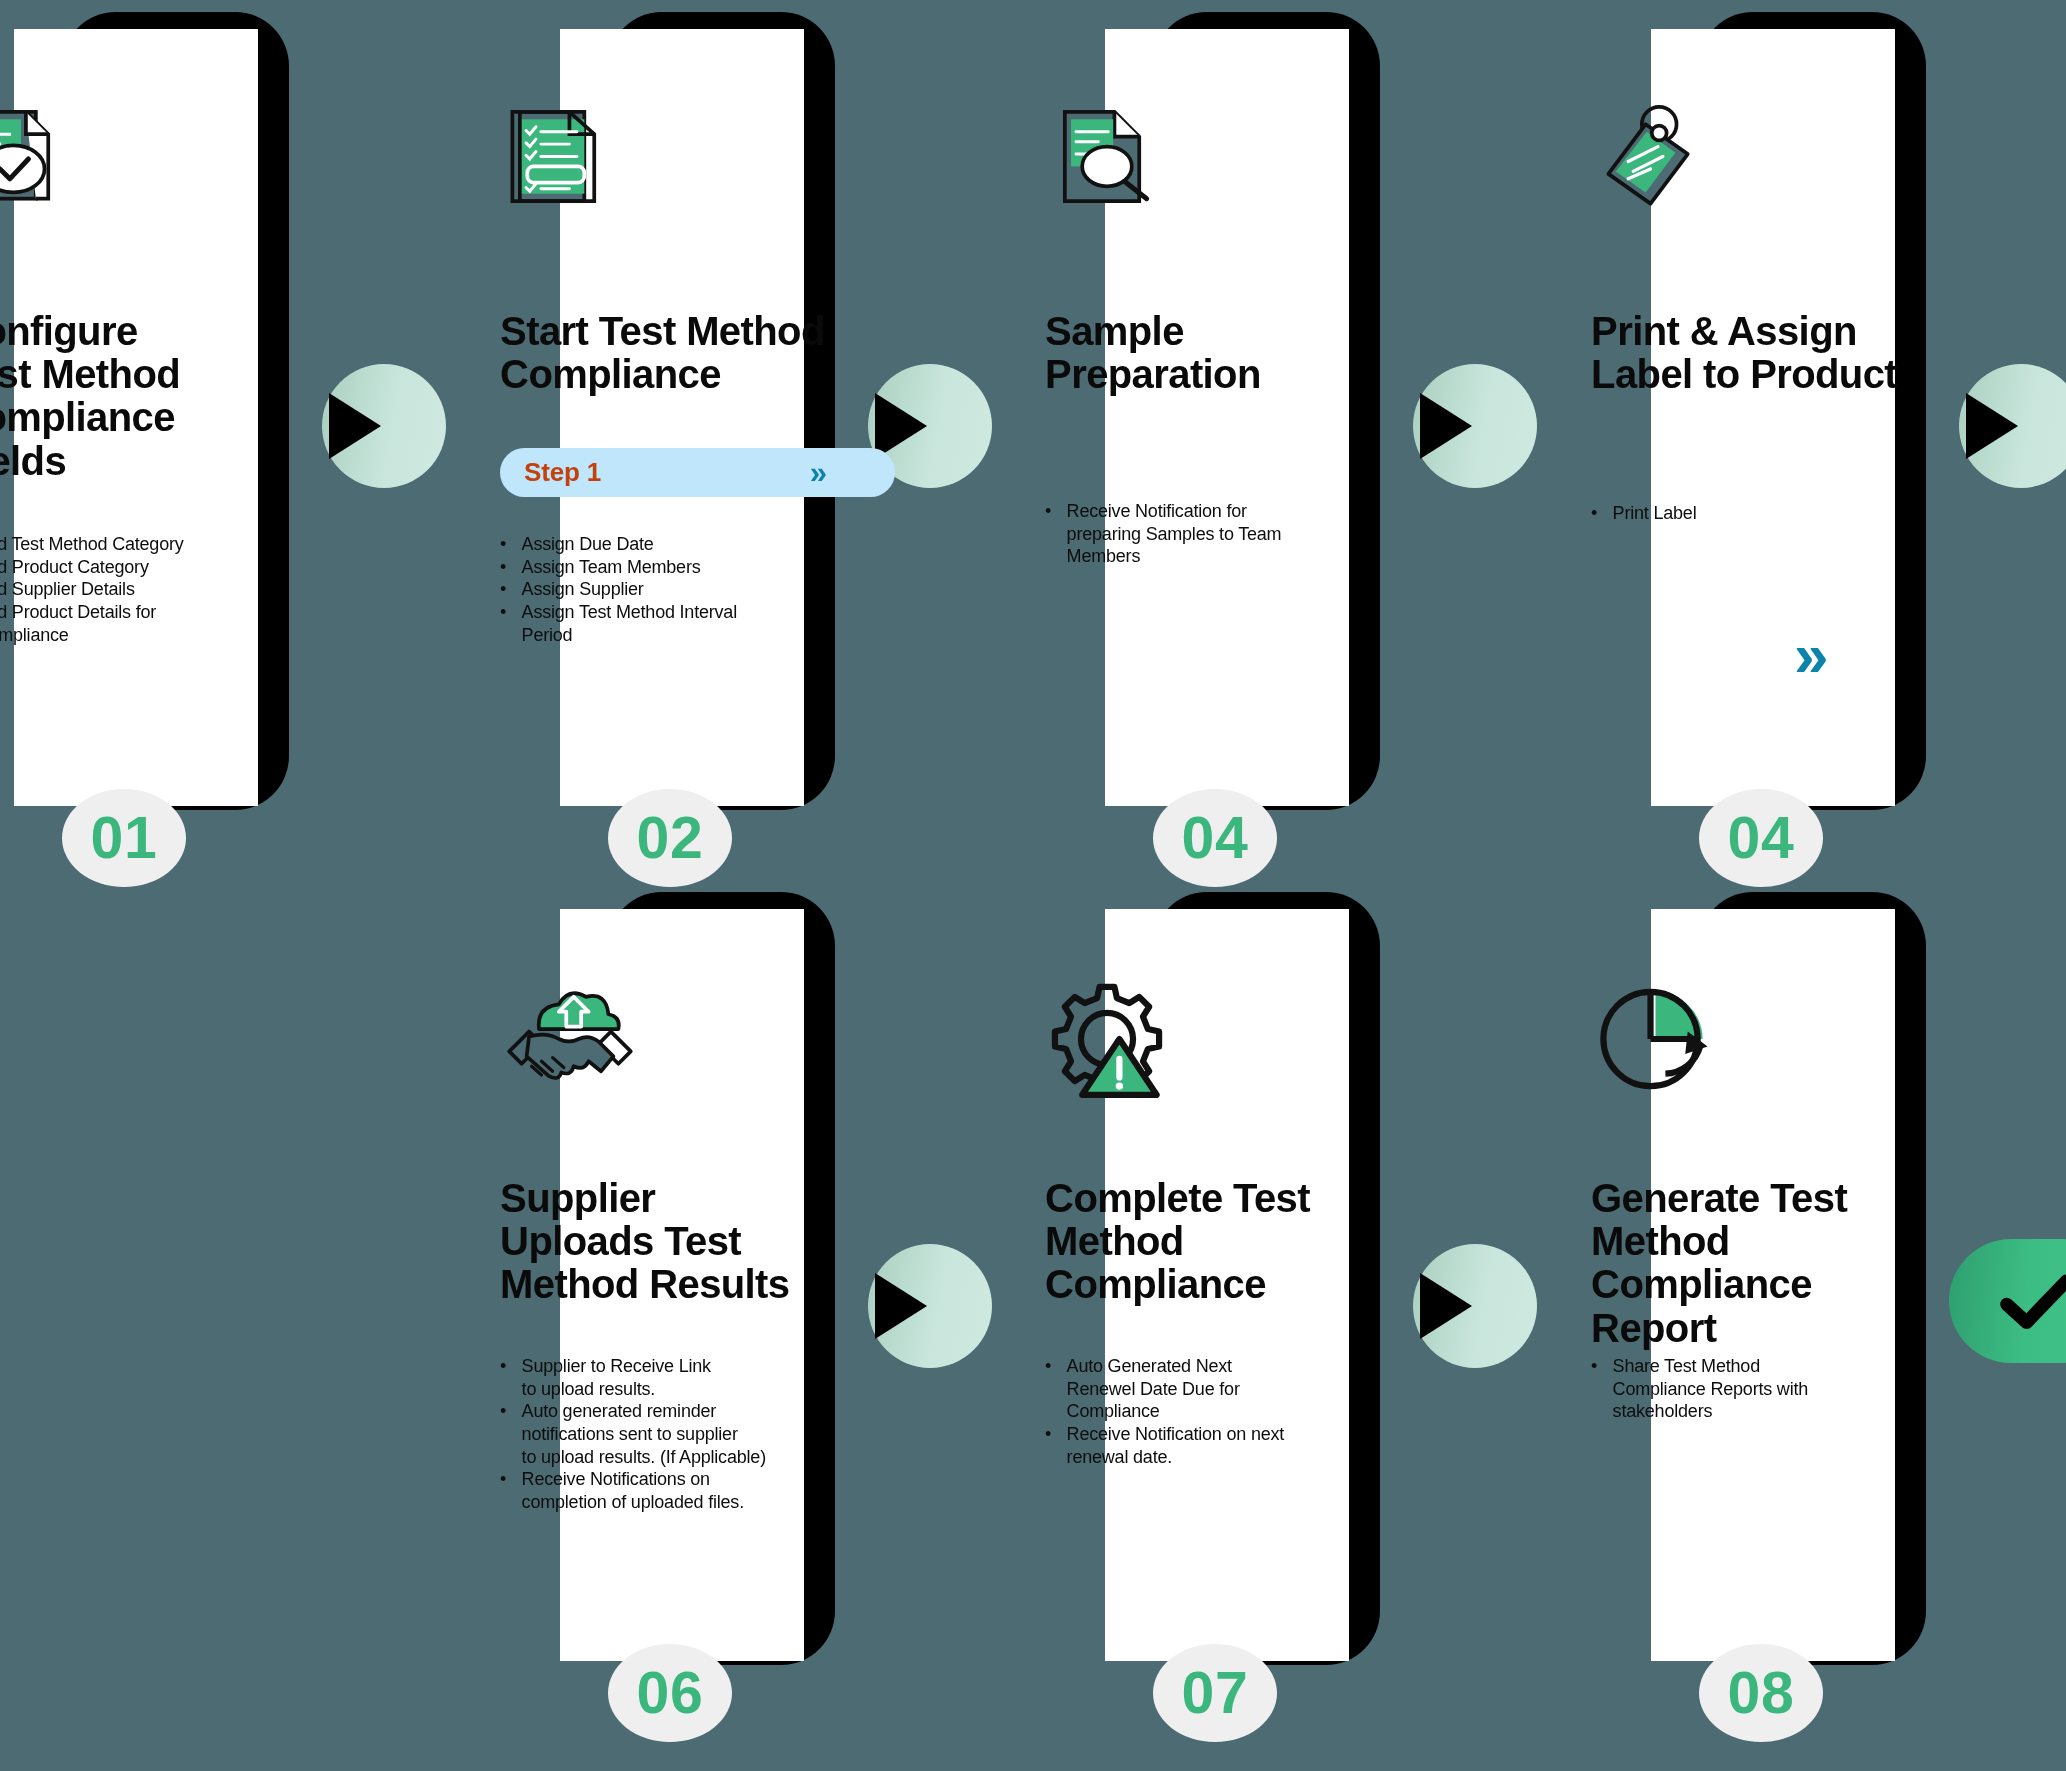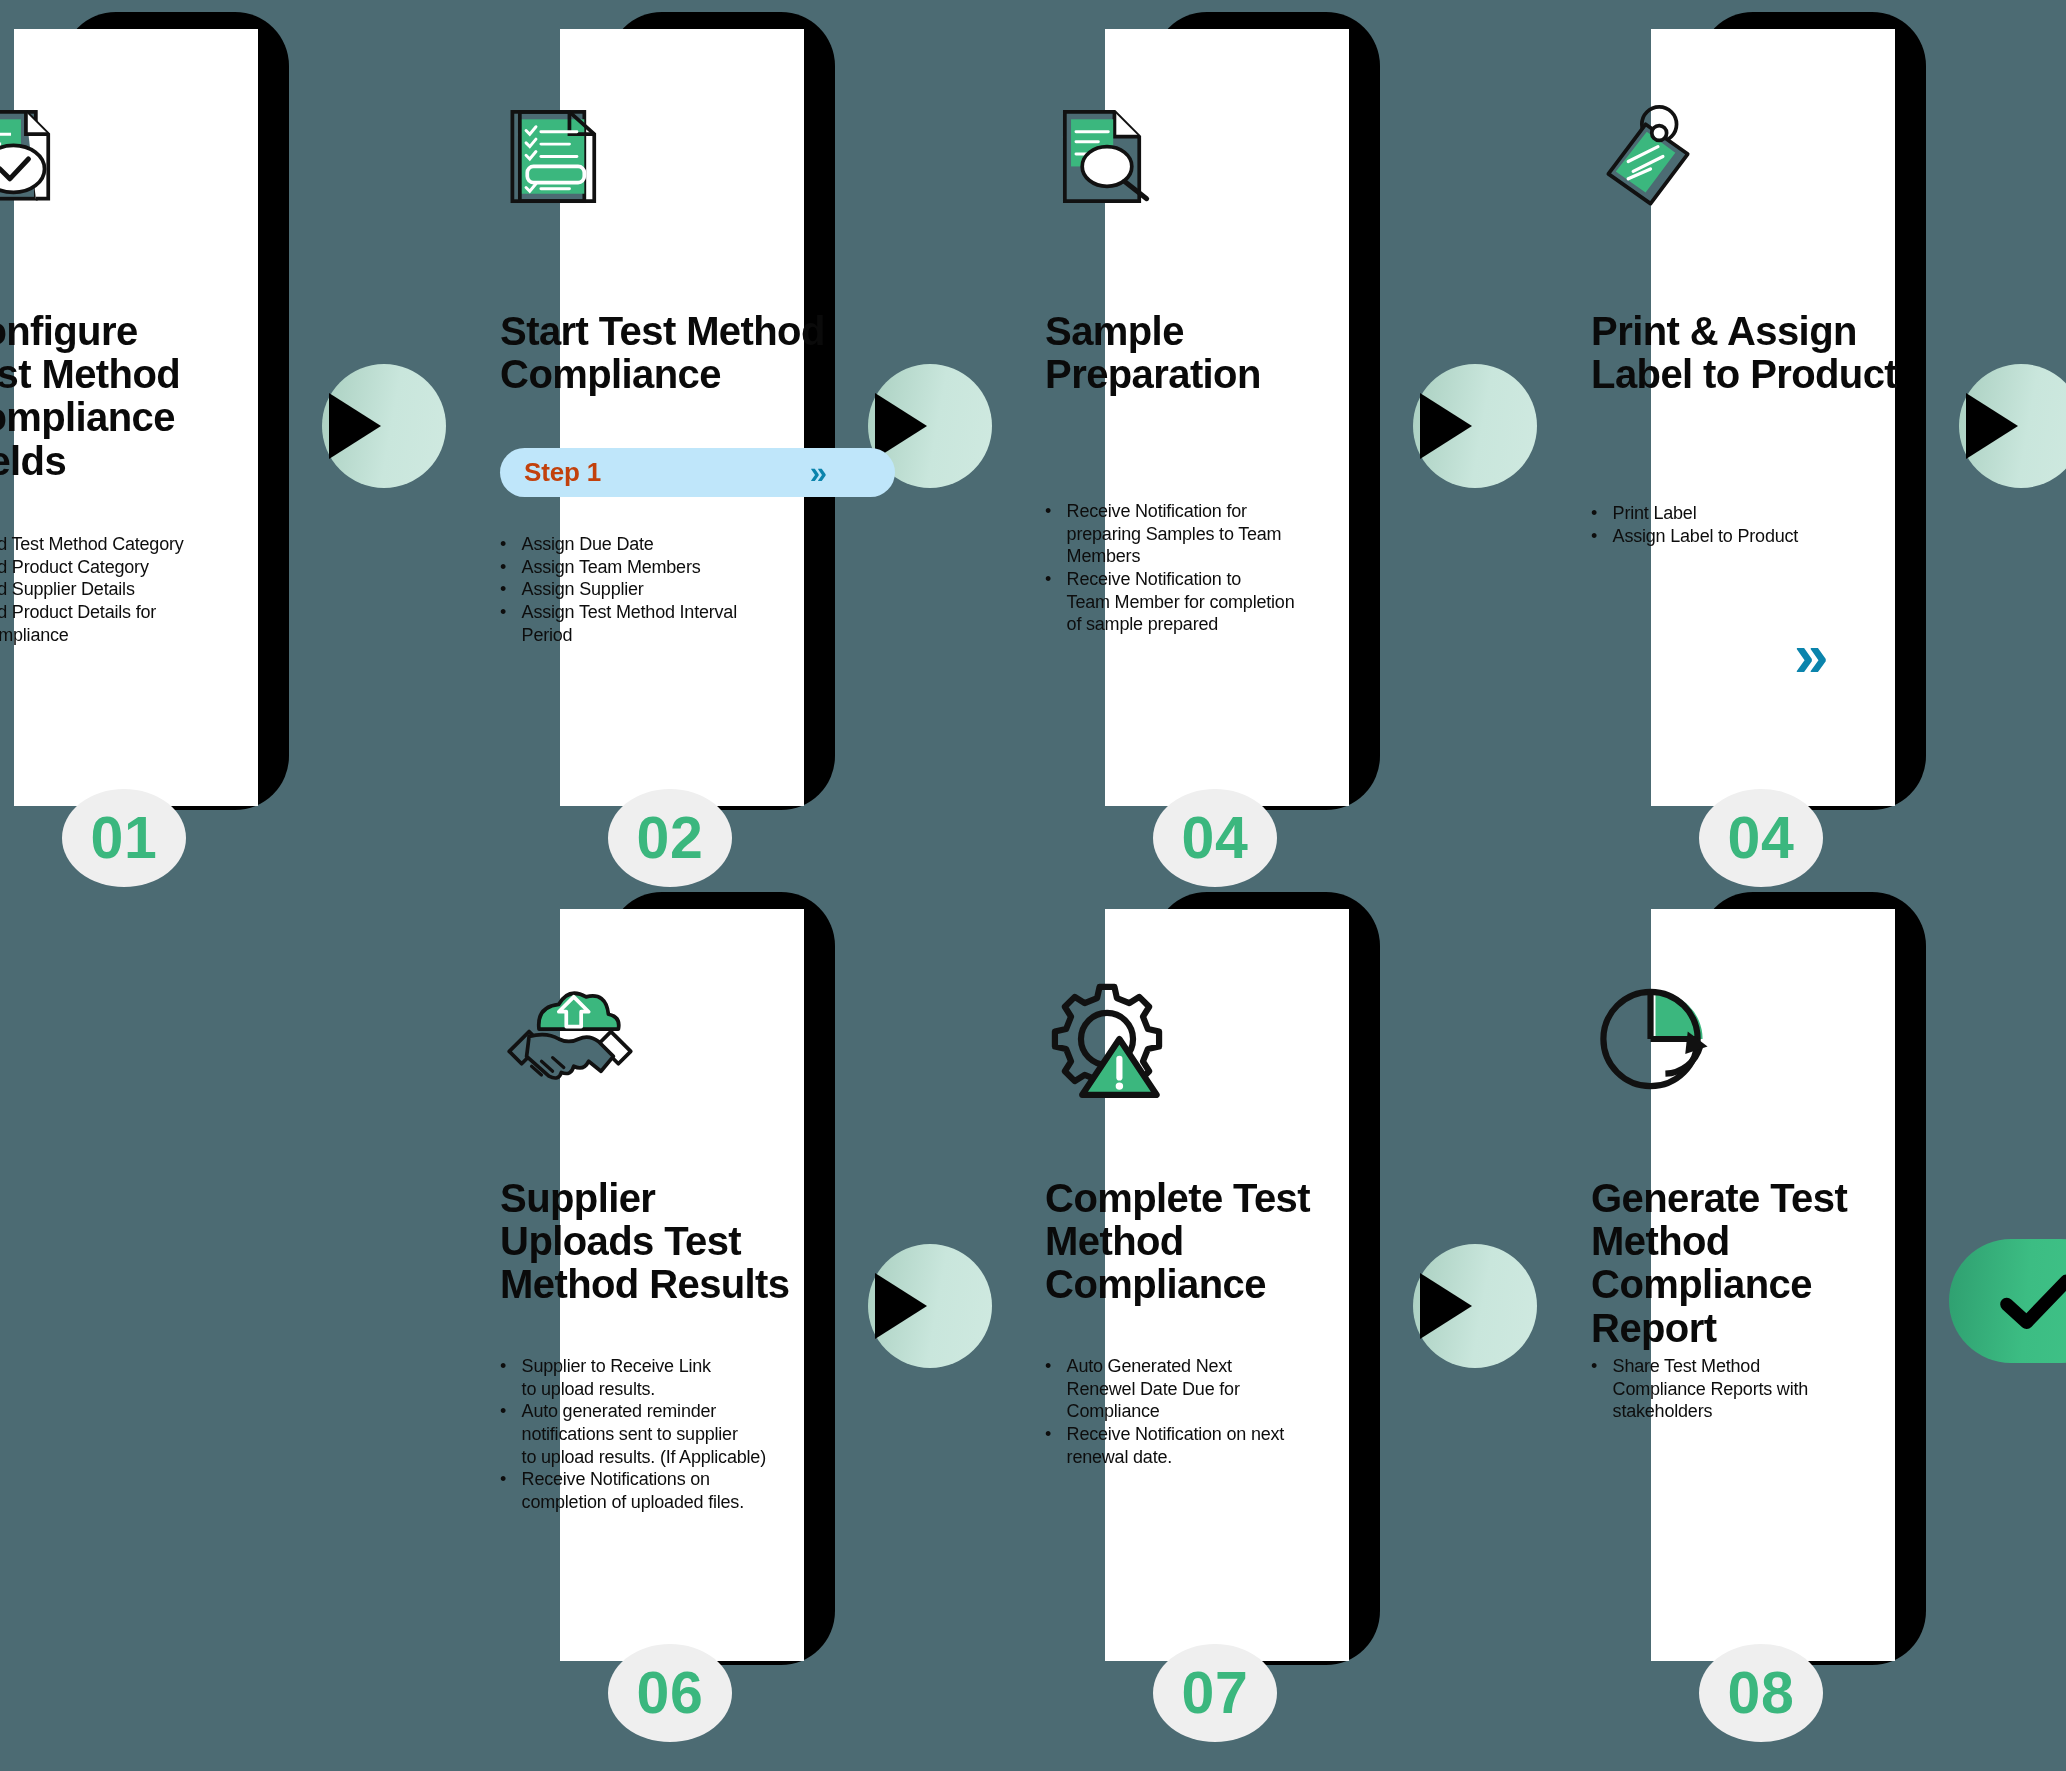--- a/index.html
+++ b/index.html
@@ -293,23 +293,20 @@
           <ellipse cx="50" cy="56" rx="20" ry="16" fill="#fff" stroke="#111" stroke-width="3"></ellipse>
           <line x1="64" y1="68" x2="82" y2="82" stroke="#111" stroke-width="4" stroke-linecap="round"></line>
         </svg>
       </div>
       <div class="card-title" style="top:306px;">Sample
 Preparation</div>
       <div class="bullets" style="top:496px;">
         <div class="b">Receive Notification for
 preparing Samples to Team
 Members</div>
-        <div class="b">Receive Notification to
-Team Member for completion
-of sample prepared</div>
       </div>
     </div>
     <div class="num-badge" style="left:112px; top:785px;">
       <span>04</span>
     </div>
   </div>
 
   <div class="card" style="left:1041px; top:4.1px; left:1587px;">
     <div class="backplate"></div>
     <div class="panel"></div>
@@ -327,21 +324,20 @@
             <line x1="30" y1="52" x2="54" y2="40"></line>
             <line x1="34" y1="60" x2="58" y2="48"></line>
             <line x1="30" y1="66" x2="48" y2="58"></line>
           </g>
         </svg>
       </div>
       <div class="card-title" style="top:306px;">Print &amp; Assign
 Label to Product</div>
       <div class="bullets" style="top:498px;">
         <div class="b">Print Label</div>
-        <div class="b">Assign Label to Product</div>
       </div>
       <div class="solo-chev" style="left:207px; top:620px;">»</div>
     </div>
     <div class="num-badge" style="left:112px; top:785px;">
       <span>04</span>
     </div>
   </div>
 
   <div class="card" style="left:2132px; top:4.1px;">
 

